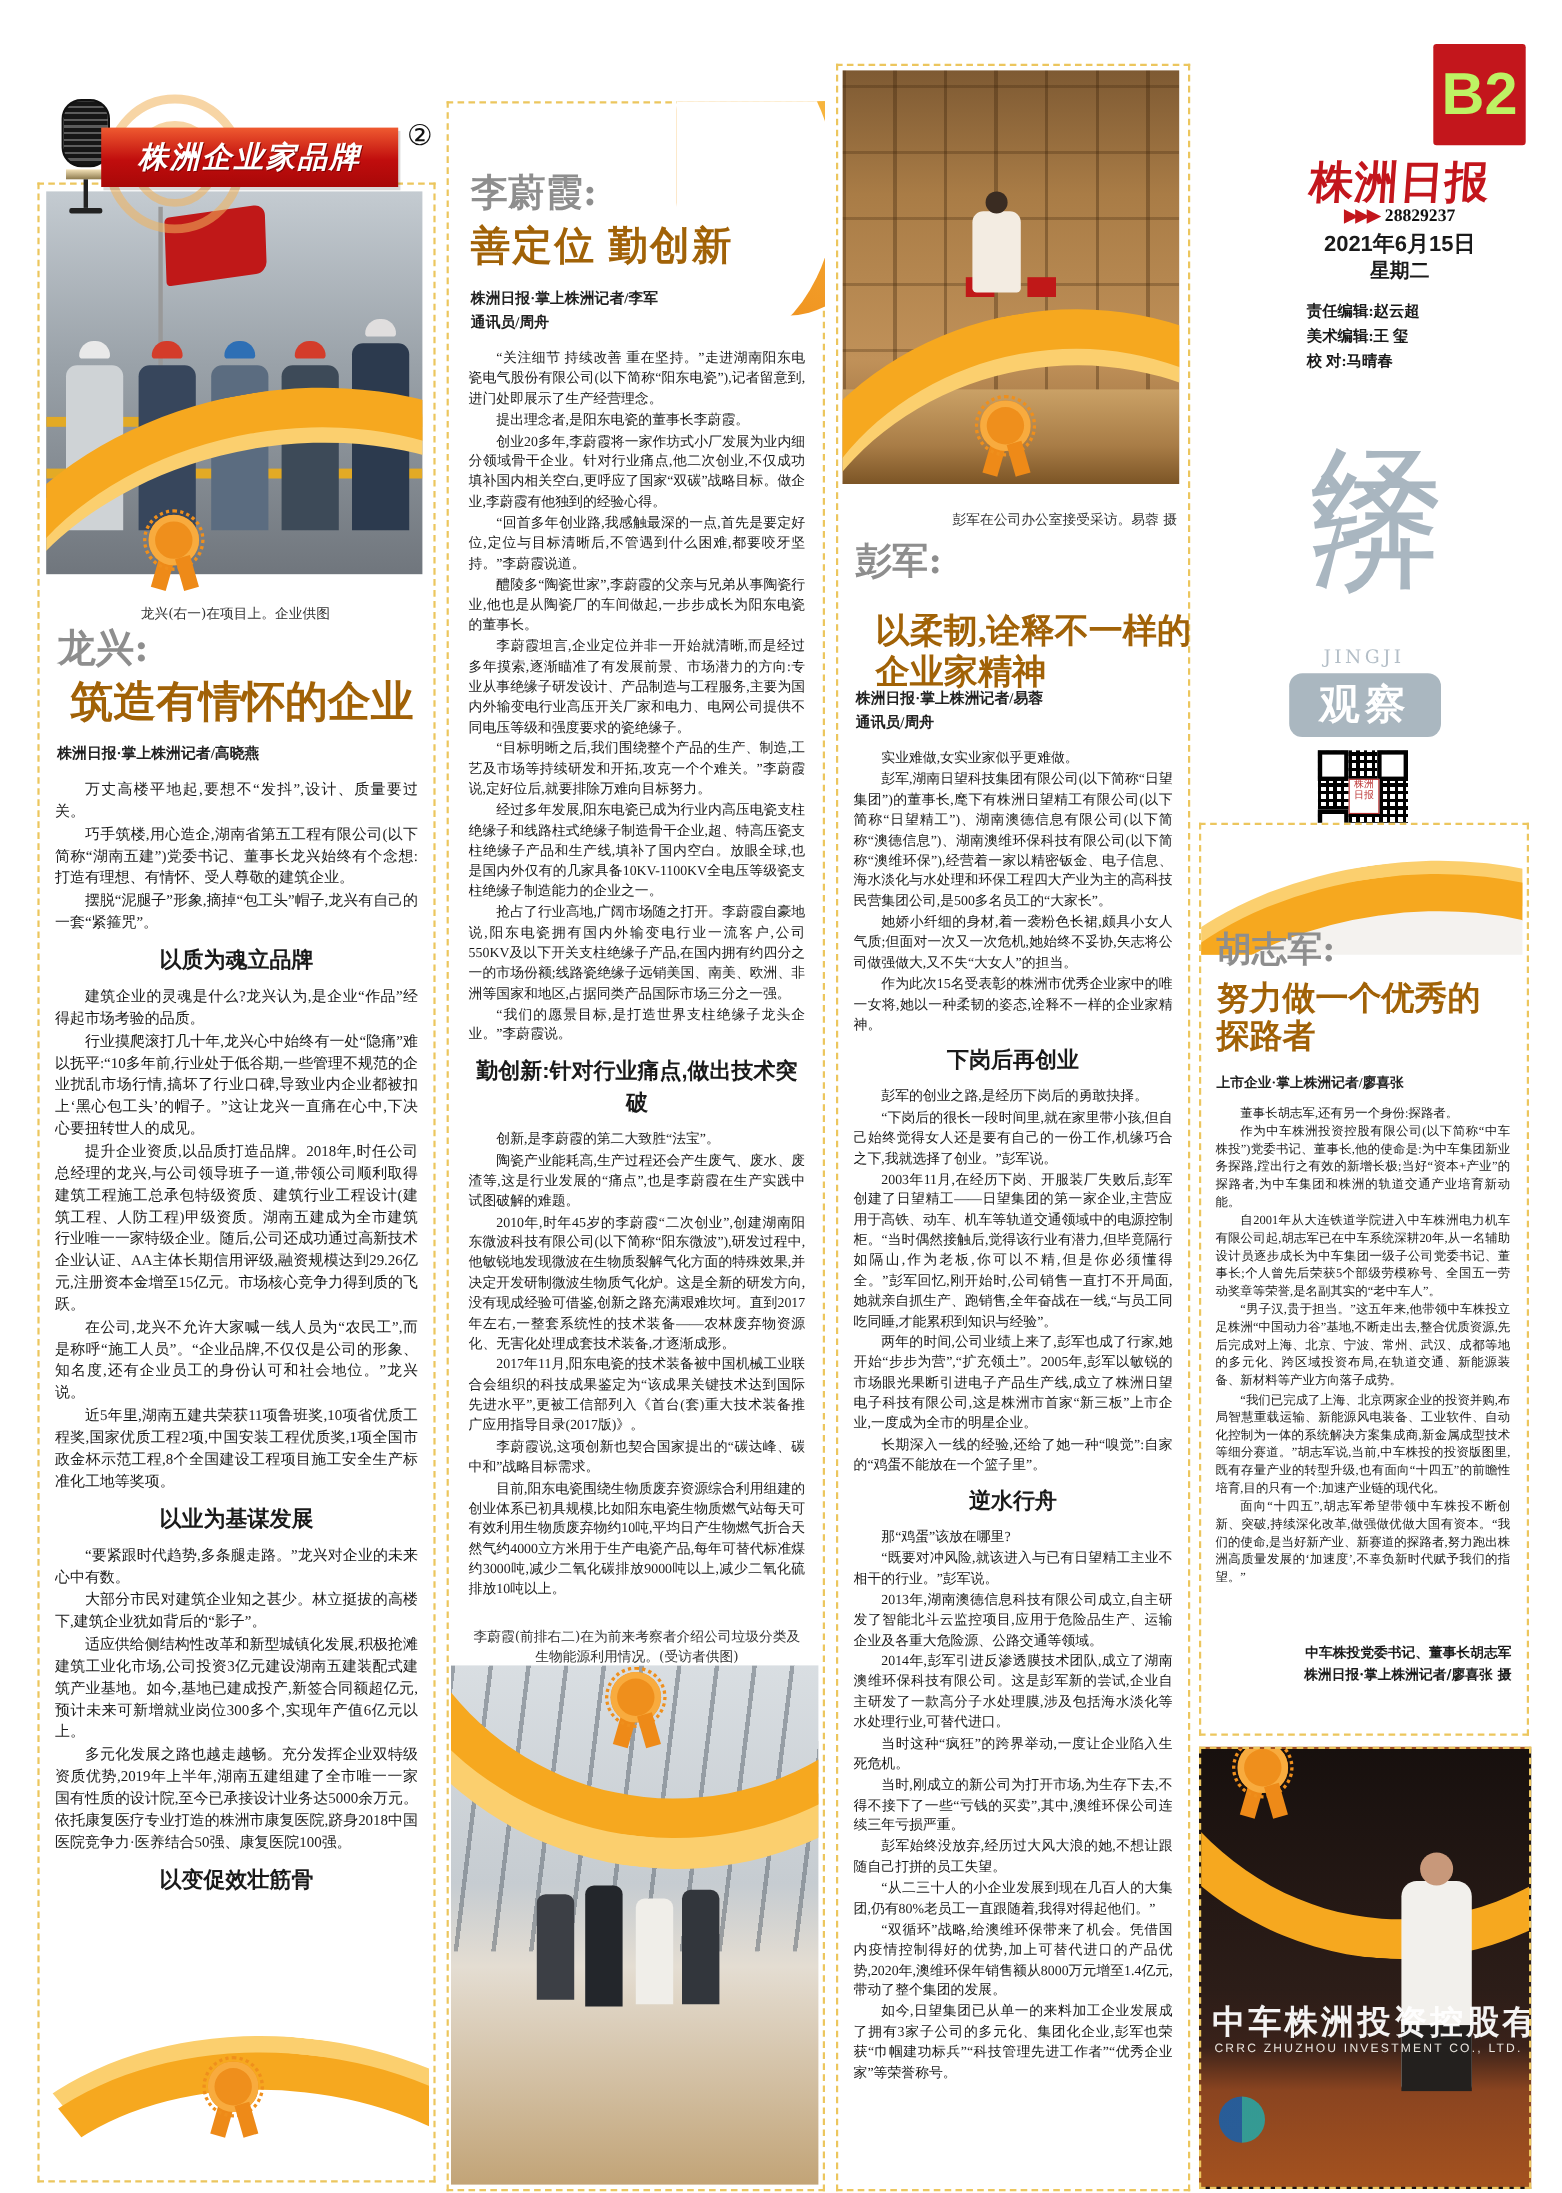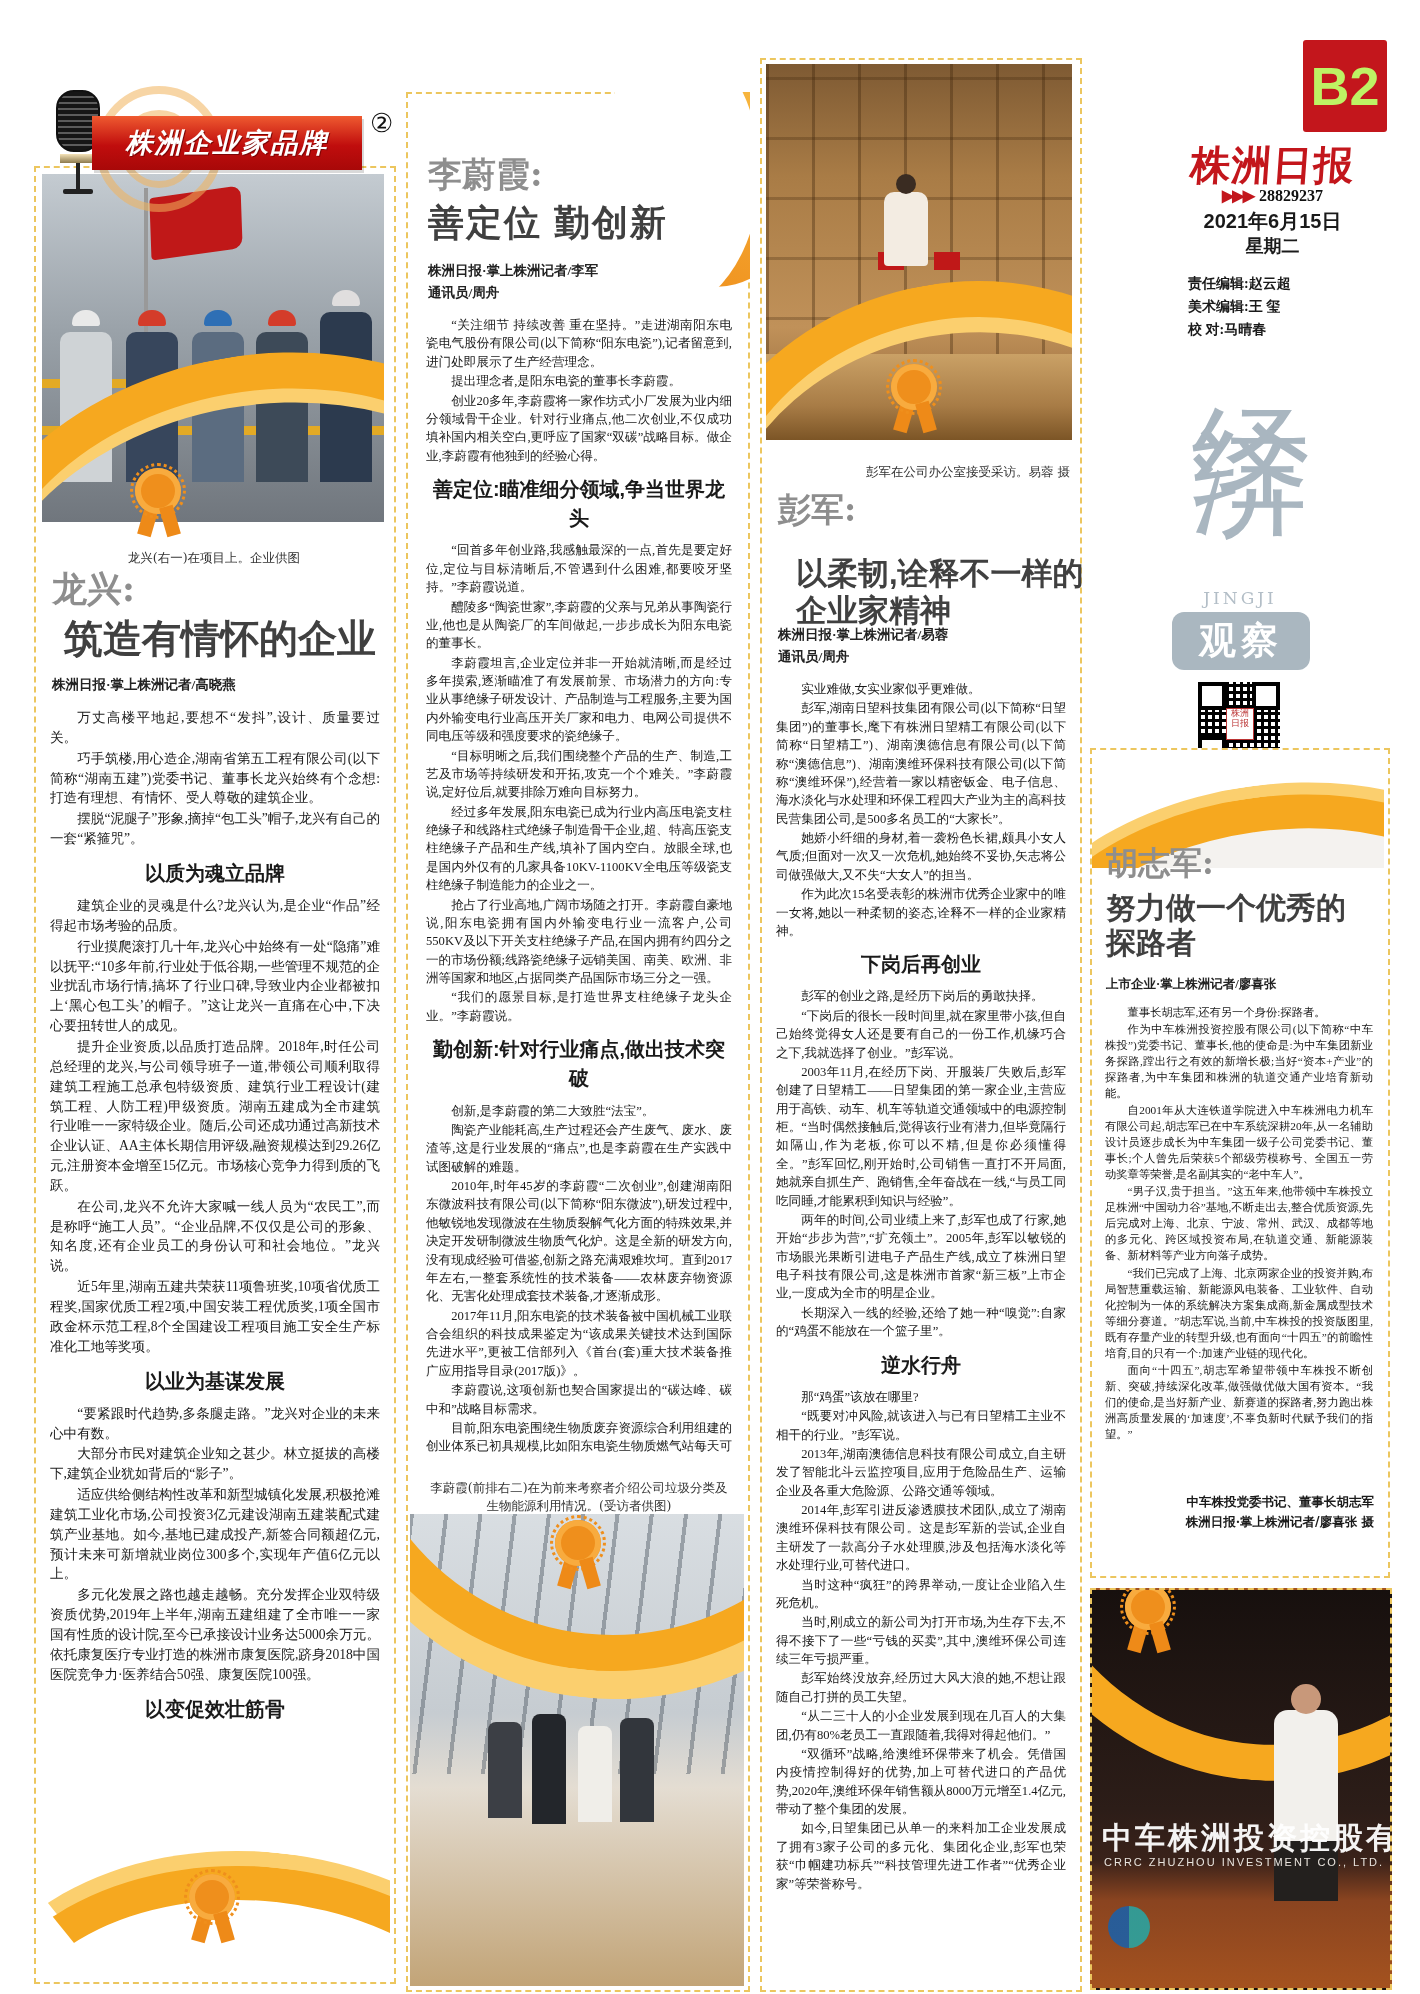--- a/index.html
+++ b/index.html
@@ -6,21 +6,21 @@
   .page{position:relative;width:1420px;height:1994px;background:#fff;overflow:hidden;
         font-family:"Liberation Serif",serif;color:#1a1a1a;}
   
   .abs{position:absolute;}
   .col{position:absolute;border:2px dashed #ecc65e;background:#fff;}
   .body-text{position:absolute;text-align:justify;overflow:hidden;line-height:1.46;}
   .para{margin:0 0 1px 0;text-indent:2em;}
   .subhead{text-align:center;font-family:"Liberation Sans",sans-serif;font-weight:bold;
            font-size:20px;margin:10px 0 8px 0;text-indent:0;}
   .kicker{font-family:"DejaVu Serif",serif;font-weight:bold;color:#8e8e8e;}
-  .headline{font-family:Liberation Sans, sans-serif;font-weight:900;color:#404040;line-height:1.18;}
+  .headline{font-family:Liberation Serif, serif;font-weight:900;color:#a16207;line-height:1.18;}
   .byline{font-size:13.5px;font-weight:bold;color:#222;}
   .caption{font-family:"DejaVu Serif",serif;font-size:12.5px;color:#333;text-align:center;line-height:1.45;}
   
   .photo{position:absolute;overflow:hidden;}
   .swoosh{position:absolute;border-radius:50%;border:36px solid transparent;}
   .rosette{position:absolute;width:54px;height:70px;z-index:6;}
   .rosette .disc{position:absolute;left:3px;top:0;width:46px;height:46px;background:#ef8f1c;
                  border-radius:50%;box-shadow:inset 0 0 0 6px #f8ab3e;outline:3px dotted #ef8f1c;outline-offset:2px;}
   .rosette:before,.rosette:after{content:"";position:absolute;top:38px;width:14px;height:30px;background:#ee8a18;}
   .rosette:before{left:9px;transform:rotate(16deg);}
@@ -228,21 +228,20 @@
         <div class="blob"></div>
       </div>
     <div class="kicker abs" style="left:20px;top:58px;font-size:34px;">李蔚霞:</div>
     <h1 class="headline abs" style="left:20px;top:108px;width:305px;font-size:36px;margin:0;letter-spacing:2px;">善定位 勤创新</h1>
     <div class="byline abs" style="left:20px;top:168px;">株洲日报·掌上株洲记者/李军</div>
     <div class="byline abs" style="left:20px;top:190px;">通讯员/周舟</div>
     <div class="body-text" style="left:18px;top:222px;width:306px;height:1142px;font-size:12.6px;">
         <p class="para">“关注细节 持续改善 重在坚持。”走进湖南阳东电瓷电气股份有限公司(以下简称“阳东电瓷”),记者留意到,进门处即展示了生产经营理念。</p>
         <p class="para">提出理念者,是阳东电瓷的董事长李蔚霞。</p>
         <p class="para">创业20多年,李蔚霞将一家作坊式小厂发展为业内细分领域骨干企业。针对行业痛点,他二次创业,不仅成功填补国内相关空白,更呼应了国家“双碳”战略目标。做企业,李蔚霞有他独到的经验心得。</p>
-        <h3 class="subhead">善定位:瞄准细分领域,争当世界龙头</h3>
         <p class="para">“回首多年创业路,我感触最深的一点,首先是要定好位,定位与目标清晰后,不管遇到什么困难,都要咬牙坚持。”李蔚霞说道。</p>
         <p class="para">醴陵多“陶瓷世家”,李蔚霞的父亲与兄弟从事陶瓷行业,他也是从陶瓷厂的车间做起,一步步成长为阳东电瓷的董事长。</p>
         <p class="para">李蔚霞坦言,企业定位并非一开始就清晰,而是经过多年摸索,逐渐瞄准了有发展前景、市场潜力的方向:专业从事绝缘子研发设计、产品制造与工程服务,主要为国内外输变电行业高压开关厂家和电力、电网公司提供不同电压等级和强度要求的瓷绝缘子。</p>
         <p class="para">“目标明晰之后,我们围绕整个产品的生产、制造,工艺及市场等持续研发和开拓,攻克一个个难关。”李蔚霞说,定好位后,就要排除万难向目标努力。</p>
         <p class="para">经过多年发展,阳东电瓷已成为行业内高压电瓷支柱绝缘子和线路柱式绝缘子制造骨干企业,超、特高压瓷支柱绝缘子产品和生产线,填补了国内空白。放眼全球,也是国内外仅有的几家具备10KV-1100KV全电压等级瓷支柱绝缘子制造能力的企业之一。</p>
         <p class="para">抢占了行业高地,广阔市场随之打开。李蔚霞自豪地说,阳东电瓷拥有国内外输变电行业一流客户,公司550KV及以下开关支柱绝缘子产品,在国内拥有约四分之一的市场份额;线路瓷绝缘子远销美国、南美、欧洲、非洲等国家和地区,占据同类产品国际市场三分之一强。</p>
         <p class="para">“我们的愿景目标,是打造世界支柱绝缘子龙头企业。”李蔚霞说。</p>
         <h3 class="subhead">勤创新:针对行业痛点,做出技术突破</h3>
         <p class="para">创新,是李蔚霞的第二大致胜“法宝”。</p>
         <p class="para">陶瓷产业能耗高,生产过程还会产生废气、废水、废渣等,这是行业发展的“痛点”,也是李蔚霞在生产实践中试图破解的难题。</p>

